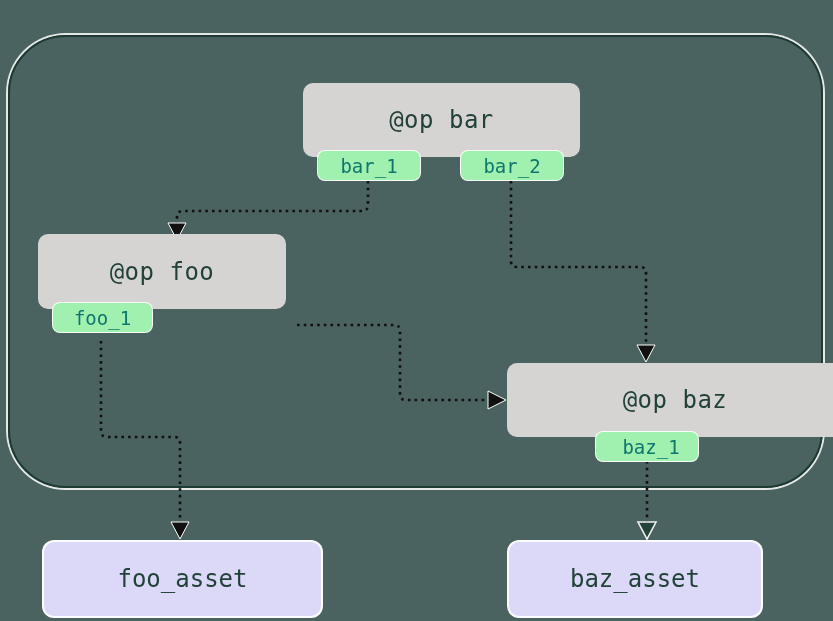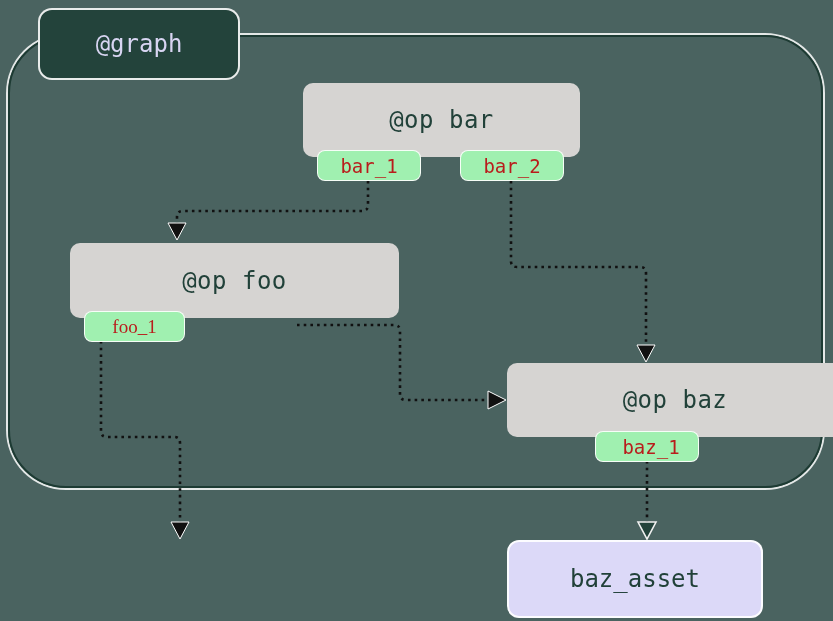--- a/index.html
+++ b/index.html
@@ -29,54 +29,51 @@
 
   .op {
     position:absolute; background:#d6d4d2; border-radius:10px;
     color:#214139; z-index:3;
   }
   .op-title {
     height:100%; display:flex; align-items:center; justify-content:center;
     font-size:24px; letter-spacing:0.5px;
   }
   .op-bar { left:303px; top:83px;  width:277px; height:74px; }
-  .op-foo { left:38px;  top:243px; width:329px; height:75px;margin-left:32px; }
+  .op-foo { left:38px;  top:234px; width:248px; height:75px; }
   .op-baz { left:507px; top:363px; width:336px; height:74px; }
 
   .tag {
     position:absolute; height:31px; box-sizing:border-box;
     background:#a0f0b0; border:1.5px solid rgba(255,255,255,0.9);
     border-radius:8px; display:flex; align-items:center; justify-content:center;
-    font-size:19px; color:#b91c1c;
+    font-size:19px; color:#0f766e;
   }
   .tag-bar-1 { top:67px; left:14px;  width:104px; }
   .tag-bar-2 { top:67px; left:157px; width:104px; }
-  .tag-foo-1 { top:68px; left:14px;  width:101px;font-family:Liberation Serif, serif; }
+  .tag-foo-1 { top:68px; left:14px;  width:101px; }
   .tag-foo-2 { top:68px; left:159px; width:99px;  }
   .tag-baz-1 { top:68px; left:88px;  width:104px;padding-left:8px; }
 
   .asset {
     position:absolute; top:540px; height:78px; box-sizing:border-box;
     background:#dcd9f8; border:2px solid rgba(255,255,255,0.9); border-radius:12px;
     display:flex; align-items:center; justify-content:center;
     font-size:24px; color:#214139; z-index:3;
   }
   .asset-foo { left:42px;  width:281px; }
   .asset-baz { left:507px; width:256px; }
 </style>
 </head>
 <body>
 
 <div class="canvas">
 
   <div class="graph-boundary"></div>
 
-  <div class="graph-badge">
-    <span>@graph</span>
-  </div>
 
   <svg class="edges" width="833" height="621" viewBox="0 0 833 621">
 
     <path class="edge" d="M368 181 V205 Q368 211 362 211 H183 Q177 211 177 217 V223"></path>
     <path class="arrow" d="M168 223 L186 223 L177 240 Z"></path>
 
     <path class="edge" d="M511 181 V261 Q511 267 517 267 H640 Q646 267 646 273 V345"></path>
     <path class="arrow" d="M637 345 L655 345 L646 362 Z"></path>
 
     <path class="edge" d="M297 325 H394 Q400 325 400 331 V394 Q400 400 406 400 H488"></path>
@@ -98,17 +95,20 @@
   <div class="op op-foo">
     <div class="op-title">@op foo</div>
     <div class="tag tag-foo-1">foo_1</div>
   </div>
 
   <div class="op op-baz">
     <div class="op-title">@op baz</div>
     <div class="tag tag-baz-1">baz_1</div>
   </div>
 
+  <div class="asset asset-foo">
+    <span>foo_asset</span>
+  </div>
   <div class="asset asset-baz">
     <span>baz_asset</span>
   </div>
 
 </div>
 
 </body></html>

